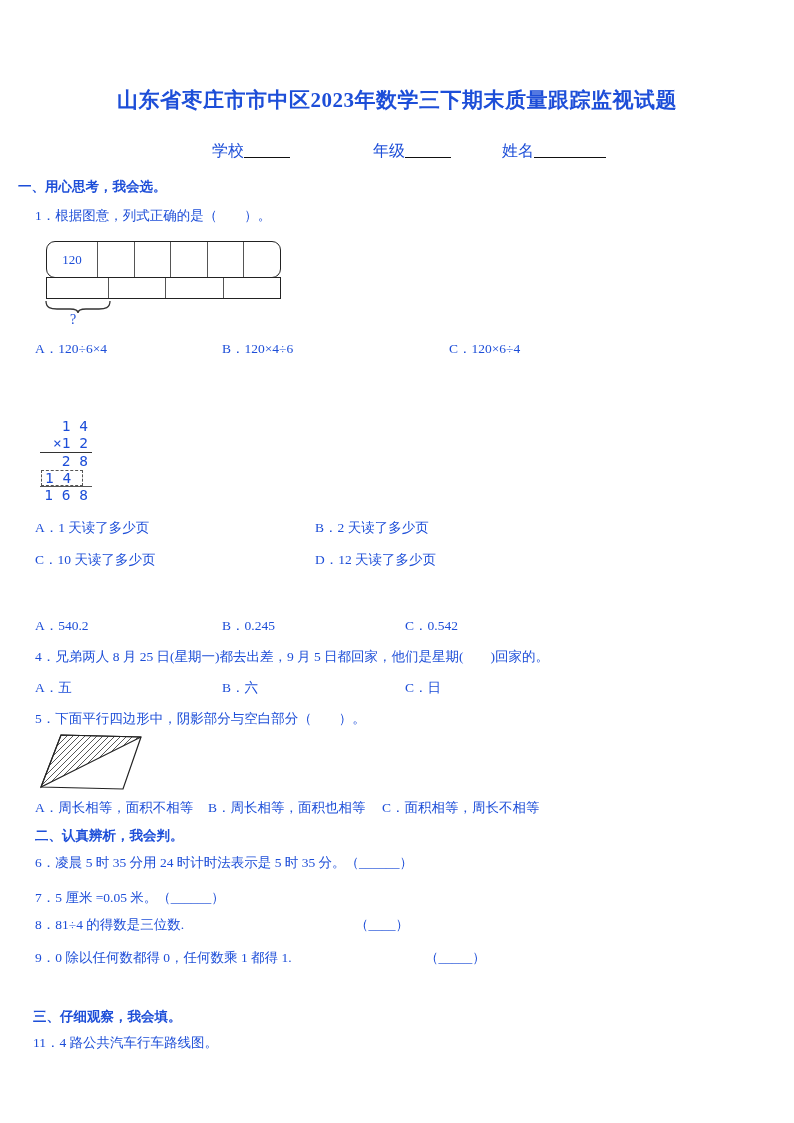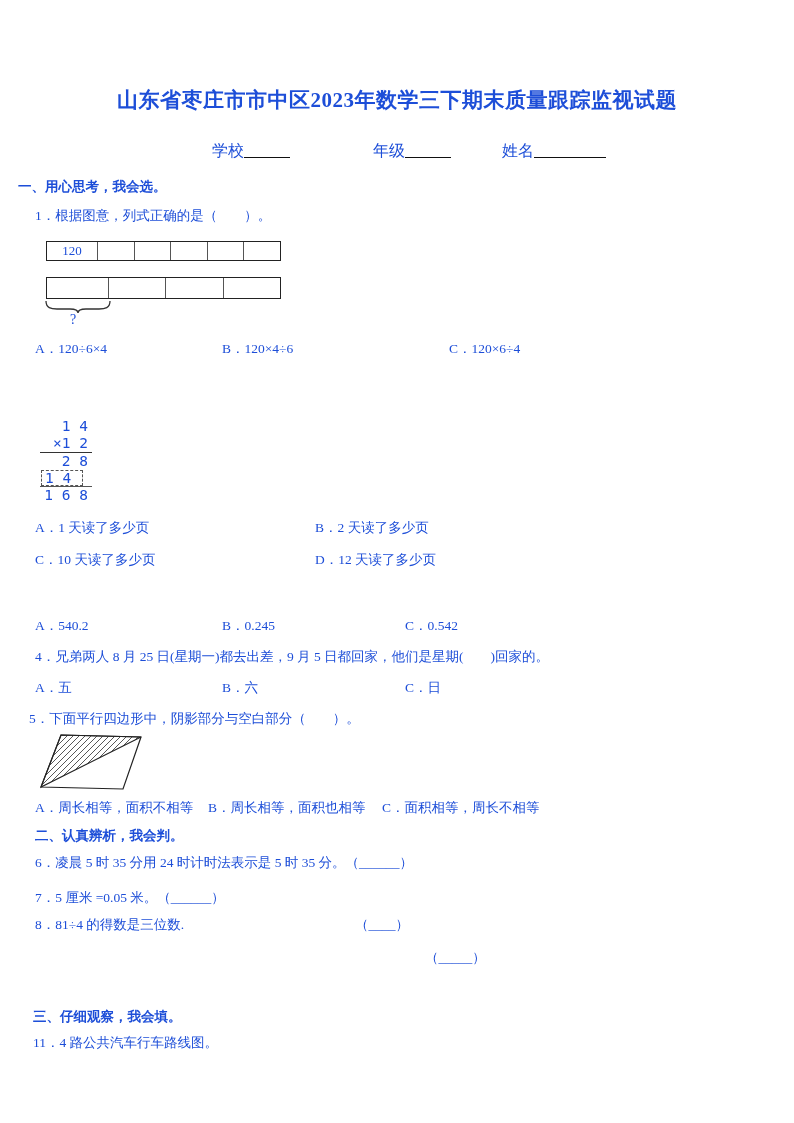--- a/index.html
+++ b/index.html
@@ -43,21 +43,21 @@
   <div class="fieldlbl" style="left:373px;text-align:right;">
     <span>年级</span><span class="blank" style="width:46px;"></span>
   </div>
   <div class="fieldlbl" style="left:502px;">
     <span>姓名</span><span class="blank" style="width:72px;"></span>
   </div>
 
   <div class="line bold" style="left:18px;top:179px;">一、用心思考，我会选。</div>
   <div class="line" style="left:35px;top:208px;">1．根据图意，列式正确的是（　　）。</div>
 
-  <div class="bar" style="left:46px;top:241px;width:235px;height:20px;">
+  <div class="bar" style="left:46px;top:241px;width:235px;height:37px;border-radius:9px;">
     <div class="cell" style="flex:0 0 51px;">120</div>
     <div class="cell" style="flex:1;"></div>
     <div class="cell" style="flex:1;"></div>
     <div class="cell" style="flex:1;"></div>
     <div class="cell" style="flex:1;"></div>
     <div class="cell" style="flex:1;"></div>
   </div>
 
   <div class="bar" style="left:46px;top:277px;width:235px;height:22px;">
     <div class="cell" style="flex:0 0 62px;"></div>
@@ -93,21 +93,21 @@
 
   <div class="line" style="left:35px;top:618px;">A．540.2</div>
   <div class="line" style="left:222px;top:618px;">B．0.245</div>
   <div class="line" style="left:405px;top:618px;">C．0.542</div>
 
   <div class="line" style="left:35px;top:649px;">4．兄弟两人 8 月 25 日(星期一)都去出差，9 月 5 日都回家，他们是星期(　　)回家的。</div>
   <div class="line" style="left:35px;top:680px;">A．五</div>
   <div class="line" style="left:222px;top:680px;">B．六</div>
   <div class="line" style="left:405px;top:680px;">C．日</div>
 
-  <div class="line" style="left:29px;top:711px;">5．下面平行四边形中，阴影部分与空白部分（　　）。</div>
+  <div class="line" style="left:35px;top:711px;">5．下面平行四边形中，阴影部分与空白部分（　　）。</div>
 
   <svg style="position:absolute;left:35px;top:732px;" width="114" height="62" viewBox="0 0 114 62">
     <defs>
       <pattern id="hatch" width="6" height="6" patternUnits="userSpaceOnUse">
         <path d="M0,6 L6,0" stroke="#444" stroke-width="0.9"></path>
       </pattern>
     </defs>
     <polygon points="26,3 106,5 88,57 6,55" fill="#fff" stroke="#222" stroke-width="1.2"></polygon>
     <polygon points="26,3 106,5 6,55" fill="url(#hatch)" stroke="#222" stroke-width="1.1"></polygon>
   </svg>
@@ -116,19 +116,20 @@
   <div class="line" style="left:208px;top:800px;">B．周长相等，面积也相等</div>
   <div class="line" style="left:382px;top:800px;">C．面积相等，周长不相等</div>
 
   <div class="line bold" style="left:35px;top:828px;">二、认真辨析，我会判。</div>
   <div class="line" style="left:35px;top:855px;">6．凌晨 5 时 35 分用 24 时计时法表示是 5 时 35 分。（______）</div>
   <div class="line" style="left:35px;top:890px;">7．5 厘米 =0.05 米。（______）</div>
 
   <div class="line" style="left:35px;top:917px;">8．81÷4 的得数是三位数.</div>
   <div class="line" style="left:355px;top:917px;">（____）</div>
 
+  <div class="line" style="left:35px;top:950px;">9．0 除以任何数都得 0，任何数乘 1 都得 1.</div>
   <div class="line" style="left:425px;top:950px;">（_____）</div>
 
 
   <div class="line bold" style="left:33px;top:1009px;">三、仔细观察，我会填。</div>
   <div class="line" style="left:33px;top:1035px;">11．4 路公共汽车行车路线图。</div>
 
 </div>
 
 </body></html>

